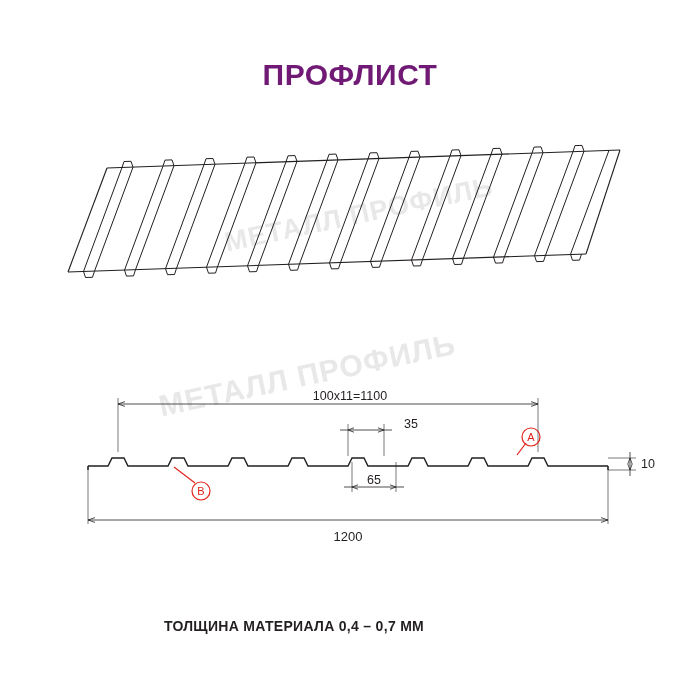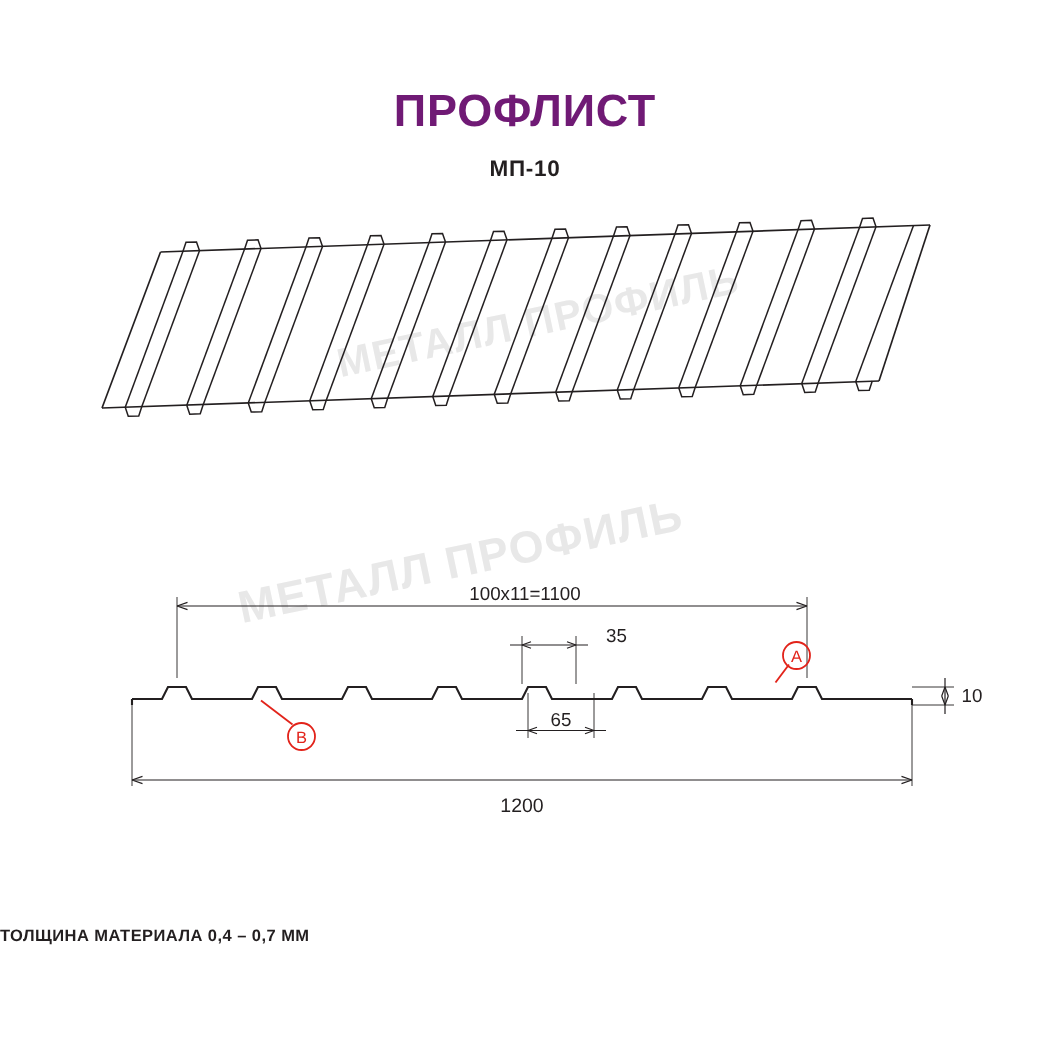--- a/index.html
+++ b/index.html
@@ -40,21 +40,22 @@
     font-size: 15px;
     font-weight: bold;
     letter-spacing: 0.5px;
     color: #231f20;
   }
   .footnote {
     position: absolute;
     top: 618px;
     left: 0;
     width: 588px;
-    font-size: 11px;
+    text-align: center;
+    font-size: 14px;
     font-weight: bold;
     letter-spacing: 0.3px;
     color: #231f20;
   }
   svg.layer {
     position: absolute;
     left: 0;
     top: 0;
   }
   .wm {
@@ -81,21 +82,20 @@
     transform-origin: left top;
     letter-spacing: 1px;
   }
 </style>
 </head>
 <body>
 
 <div class="page">
 
   <div class="title">ПРОФЛИСТ</div>
-  <div class="subtitle">МП-10</div>
 
   <div class="wm wm1">МЕТАЛЛ ПРОФИЛЬ</div>
   <div class="wm wm2">МЕТАЛЛ ПРОФИЛЬ</div>
 
   <svg class="layer" width="700" height="700" viewBox="0 0 700 700">
     <g fill="none" stroke="#231f20" stroke-width="1.1" stroke-linejoin="miter" stroke-linecap="butt">
 
       <path d="M107 168 L620 150"></path>
 
       <path d="M68 272 L586 254"></path>

